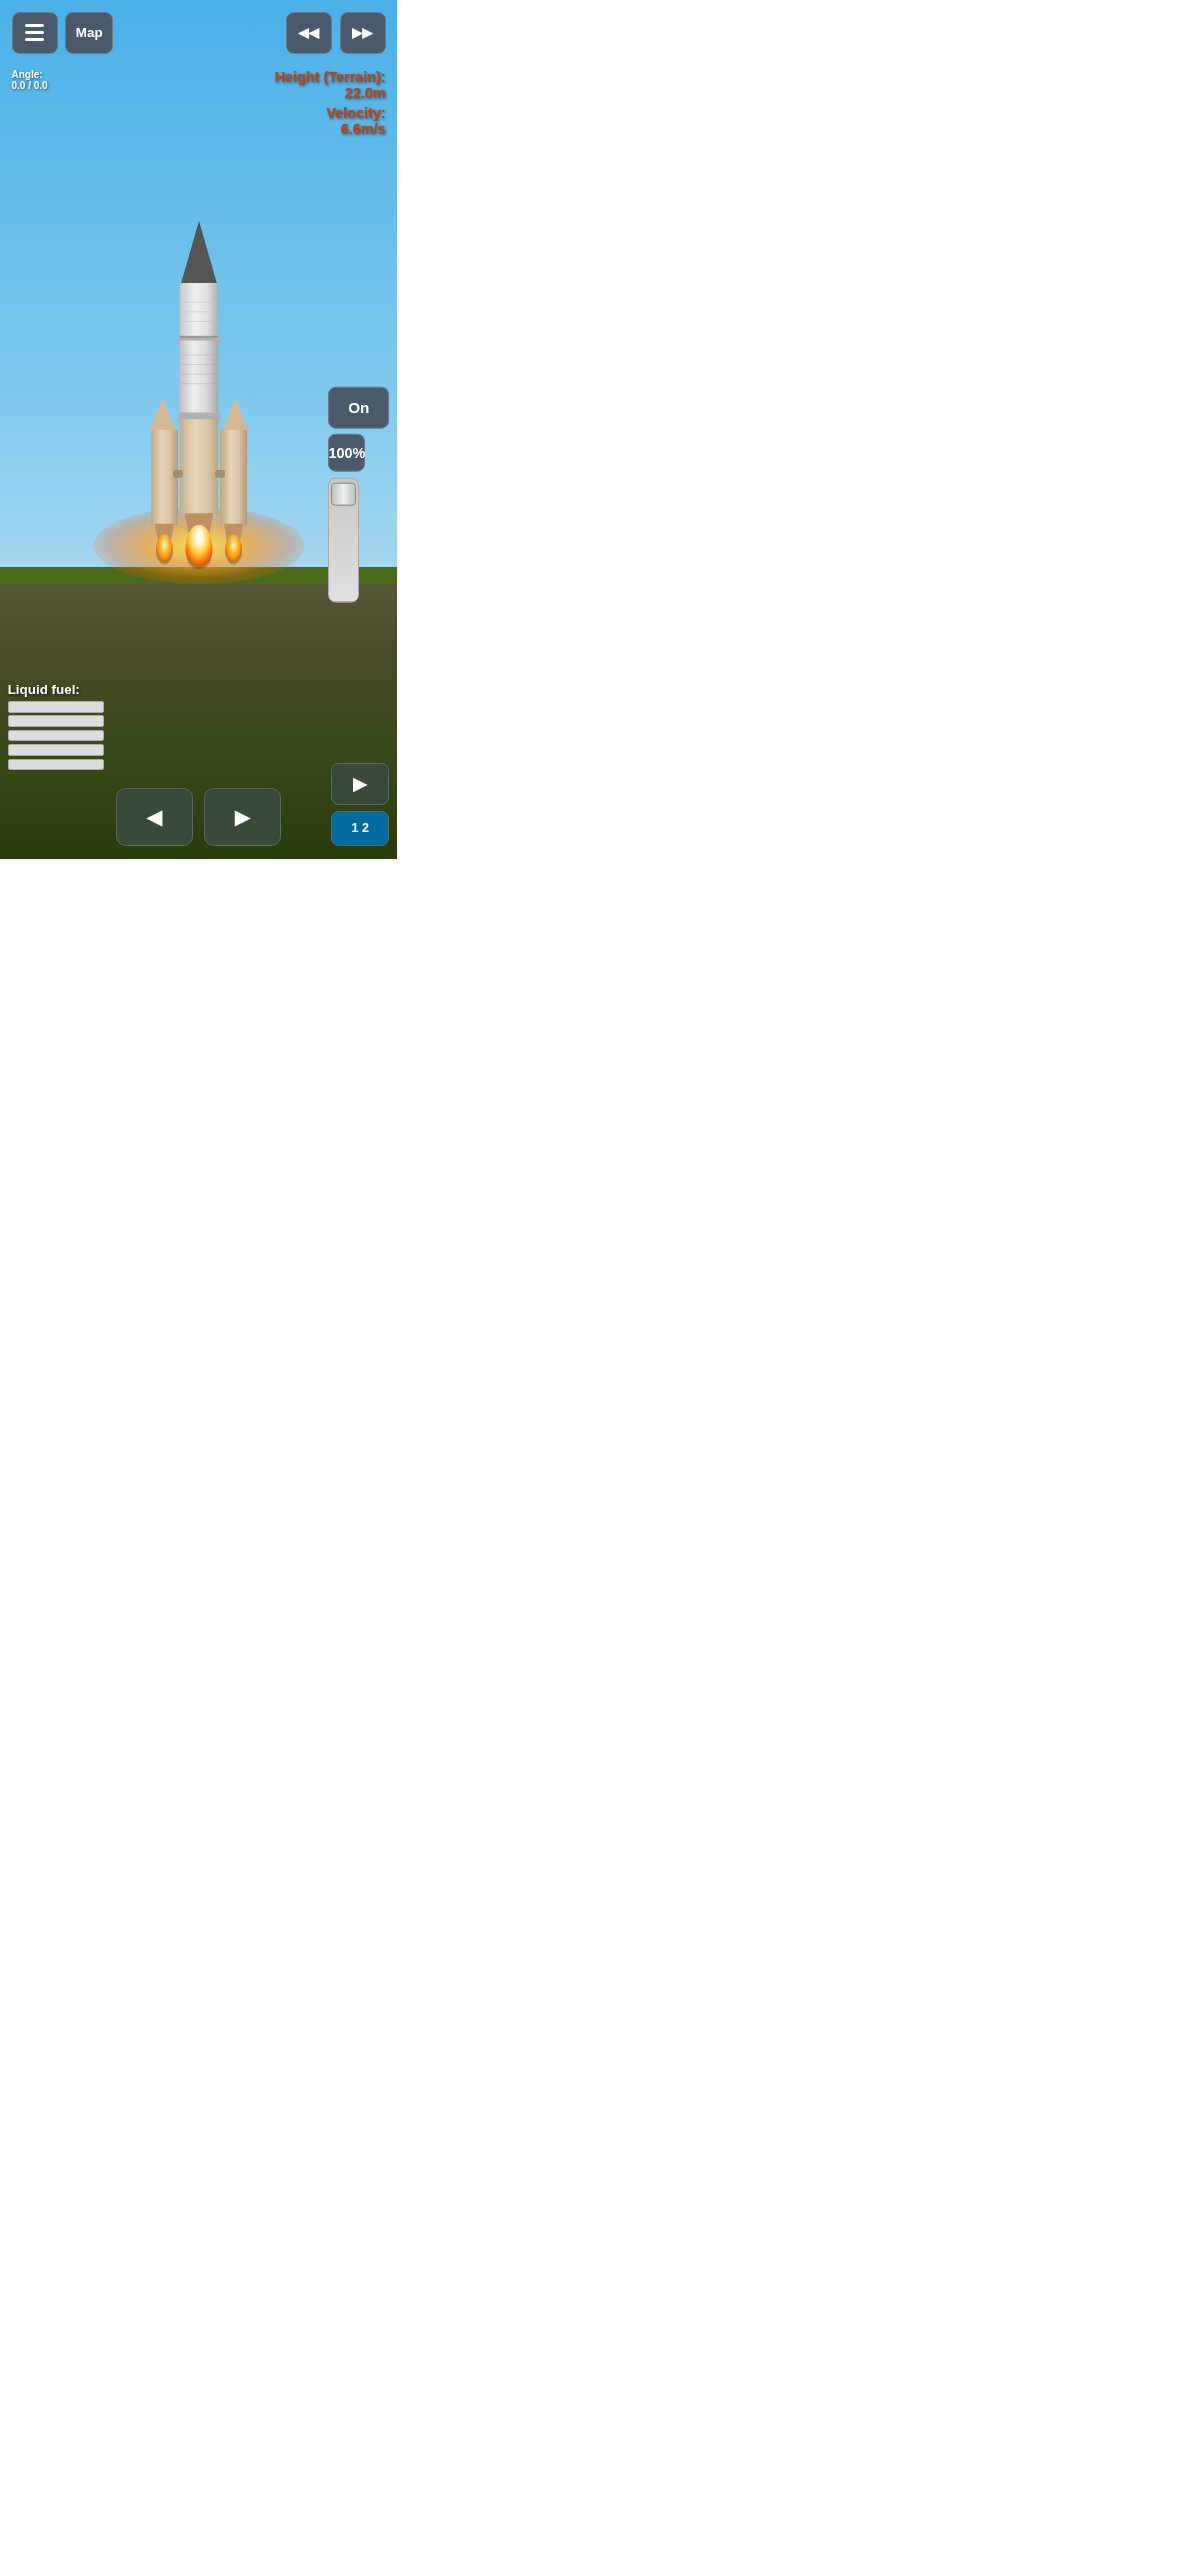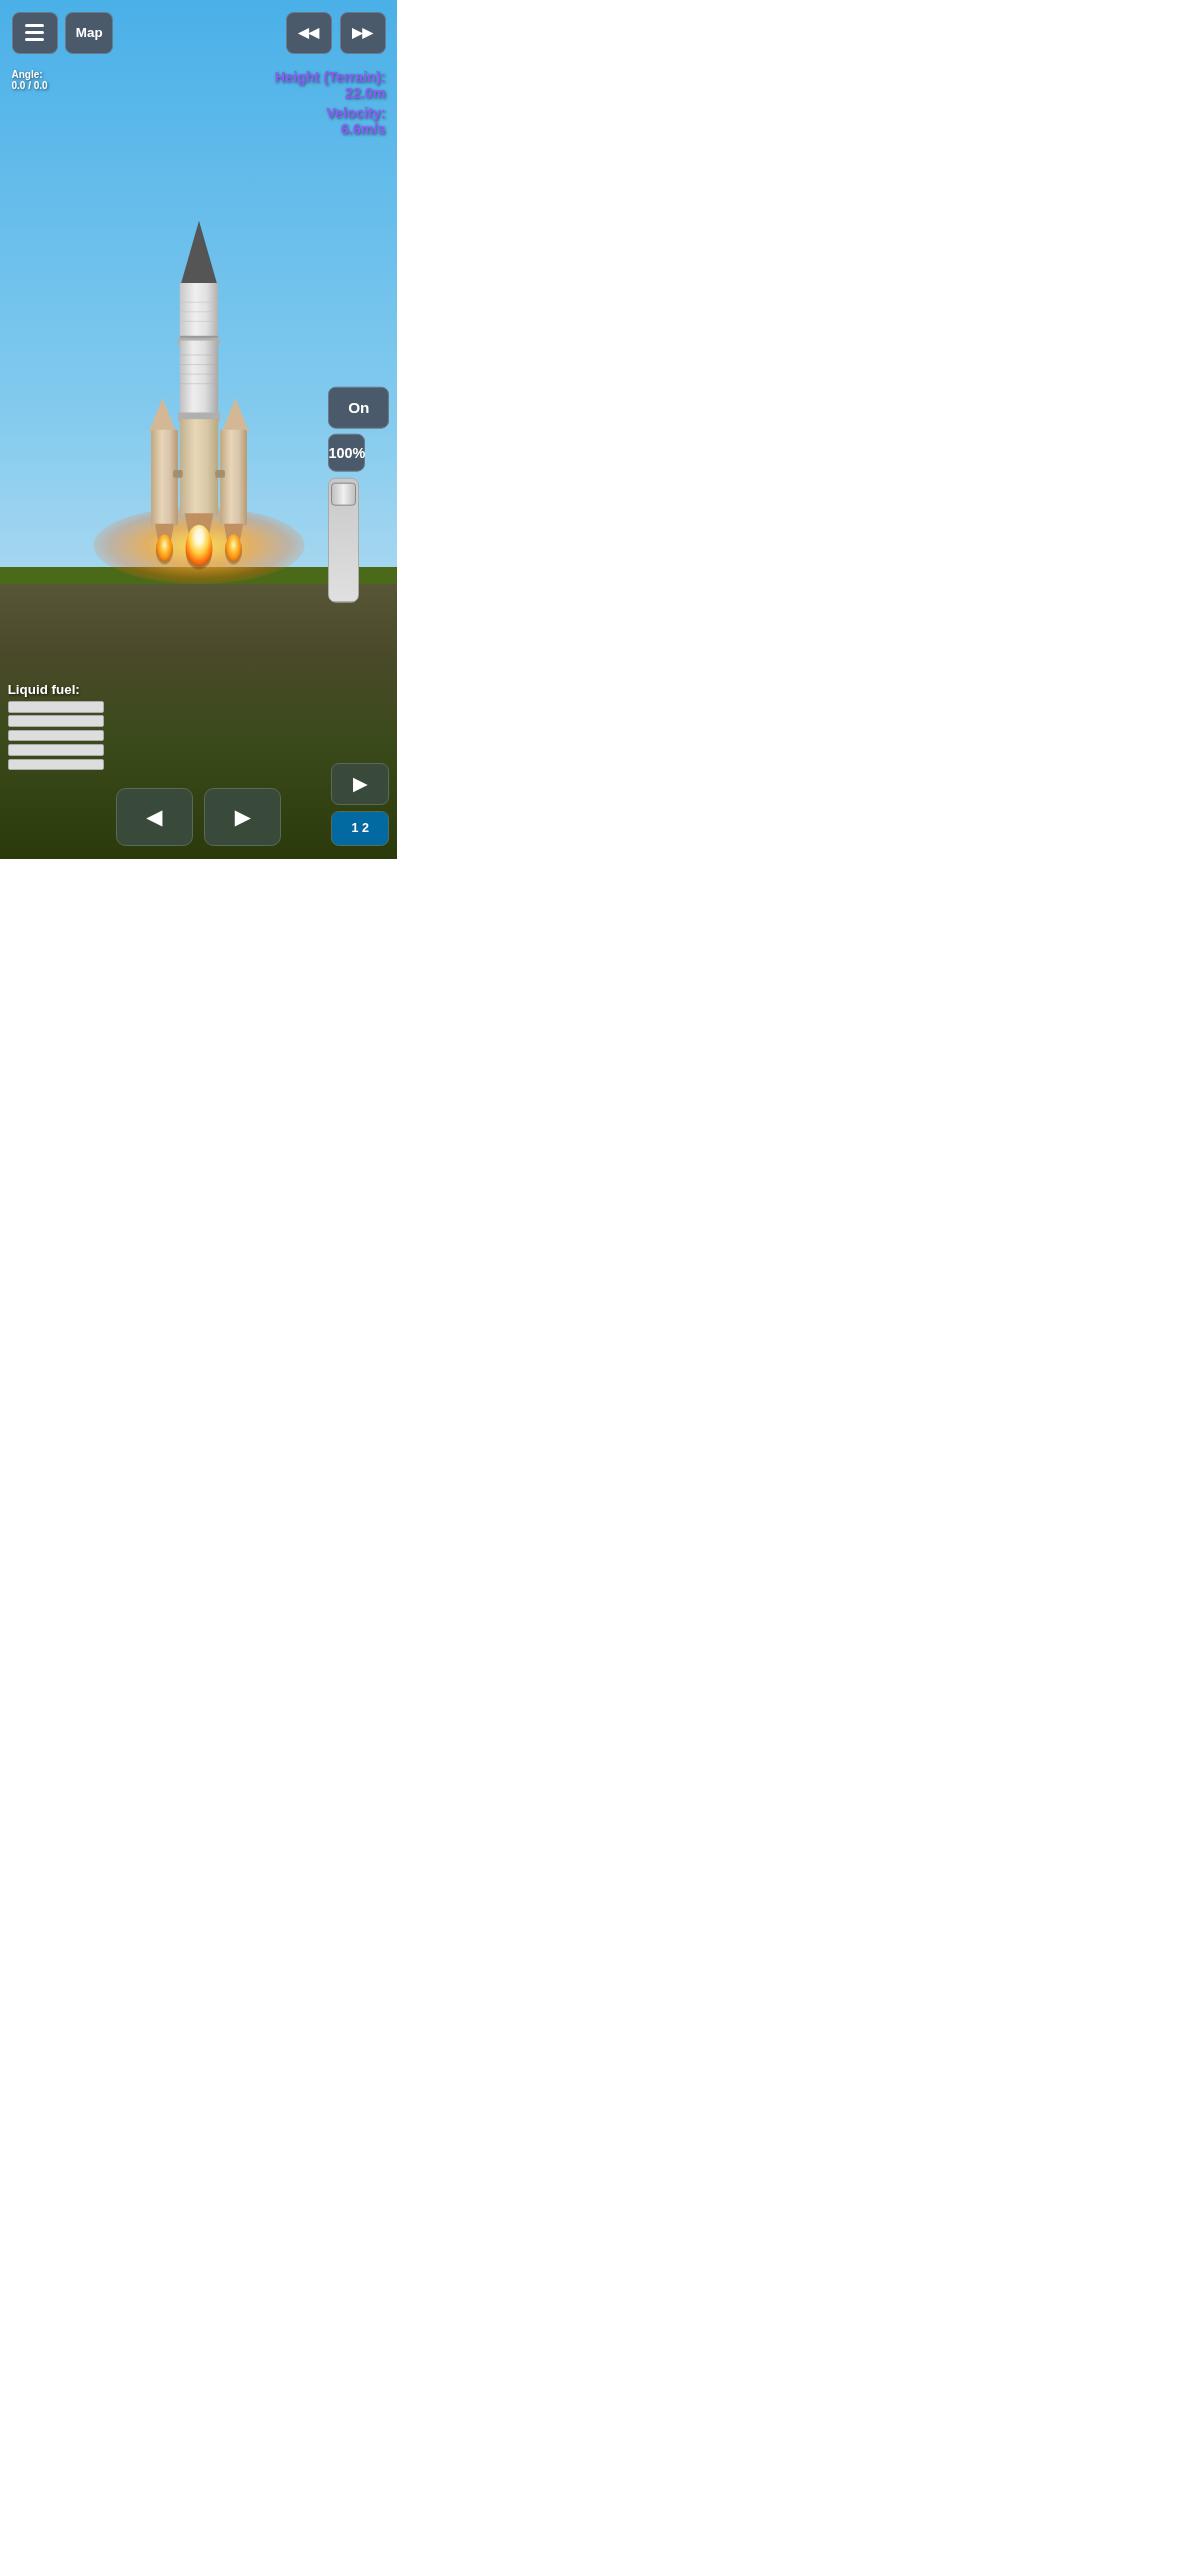--- a/index.html
+++ b/index.html
@@ -111,21 +111,21 @@
       color: white;
       font-size: 10px;
       font-weight: bold;
       text-shadow: 1px 1px 2.9px rgba(0,0,0,0.6);
       z-index: 20;
     }
 
     .hud-right {
       position: absolute;
       top: 69px; right: 11.5px;
-      color: #8b5cf6;
+      color: #c2410c;
       font-size: 14.4px;
       font-weight: bold;
       text-align: right;
       text-shadow: 1px 1px 2.9px rgba(0,0,0,0.6);
       z-index: 20;
     }
 
     
     .right-panel {
       position: absolute;

